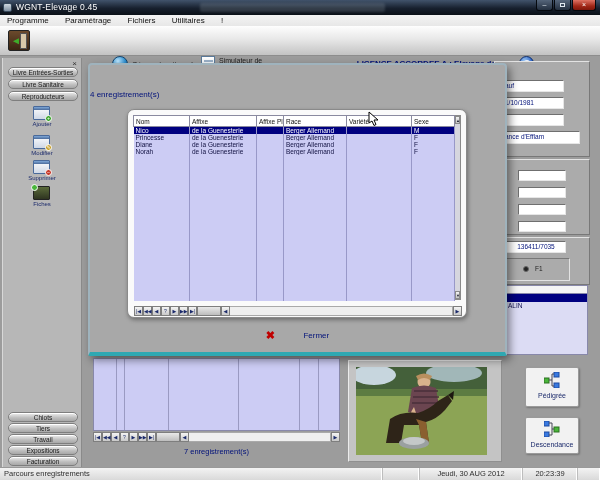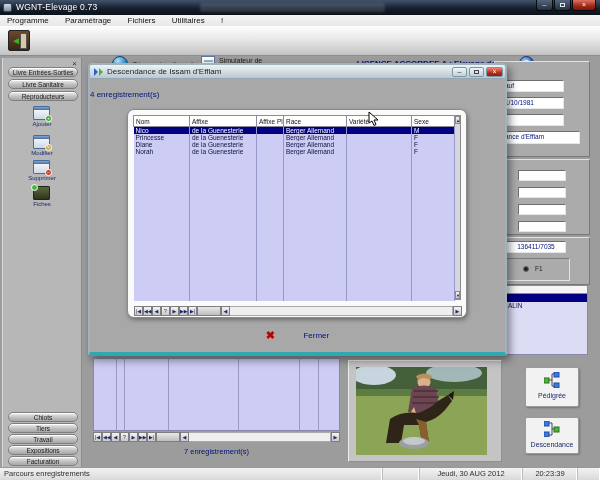--- a/index.html
+++ b/index.html
@@ -78,21 +78,21 @@
   #statusbar{left:0;top:467px;width:600px;height:13px;background:linear-gradient(#f3f3f3,#d9d9d9);border-top:1px solid #999;font-size:7.5px;color:#2e2e2e}
   .ssec{position:absolute;top:0;height:17px;line-height:12px;border-right:1px solid #bdbdbd;box-shadow:inset -1px 0 0 #fff;overflow:hidden}
 
   #cursor{left:368px;top:111px;z-index:50}
 </style>
 </head>
 <body>
 
 <div id="titlebar" class="abs">
   <span class="appicon"></span>
-  <span class="ttl">WGNT-Elevage 0.73</span>
+  <span class="ttl">WGNT-Elevage 0.45</span>
   <span class="ghost"></span>
   <span class="winbtn" style="left:536px;width:17px">–</span>
   <span class="winbtn" style="left:554px;width:17px"><span class="maxglyph"></span></span>
   <span class="winbtn close" style="left:572px;width:24px">×</span>
 </div>
 
 <div id="menubar" class="abs">
   <span>Programme</span>
   <span>Paramétrage</span>
   <span>Fichiers</span>
@@ -241,30 +241,20 @@
   <svg width="16" height="16" viewBox="0 0 16 16" style="margin-top:3px">
     <rect x="0" y="0" width="5" height="5" fill="#3a7ae0" stroke="#1d4ba0"></rect>
     <rect x="0" y="11" width="5" height="5" fill="#3a7ae0" stroke="#1d4ba0"></rect>
     <rect x="10" y="6" width="5" height="5" fill="#49b53a" stroke="#2c7020"></rect>
     <path d="M5 2 H8 V8 H10 M5 14 H8 V8" stroke="#445" fill="none"></path>
   </svg>
   <span class="lbl">Descendance</span>
 </div>
 
 <div id="dialog" class="abs">
-  <div id="dlg-title">
-    <svg class="dlgico" viewBox="0 0 9 8">
-      <path d="M0 0 L4 4 L0 8 Z" fill="#2b62c4"></path>
-        <path d="M5 0 L9 4 L5 8 Z" fill="#49b53a"></path>
-    </svg>
-    <span class="txt">Descendance de Issam d'Efflam</span>
-    <span class="dbtn" style="right:38px">–</span>
-    <span class="dbtn" style="right:21px"><span style="display:inline-block;width:5px;height:4px;border:1px solid #445;margin-top:2px"></span></span>
-    <span class="dbtn close" style="right:2px">×</span>
-  </div>
 
   <div id="dlg-count">4  enregistrement(s)</div>
 
   <div id="tbl-frame">
     <div id="gridwrap">
       <table class="grid">
         <colgroup>
             <col style="width:56px">
             <col style="width:67px">
             <col style="width:27px">

